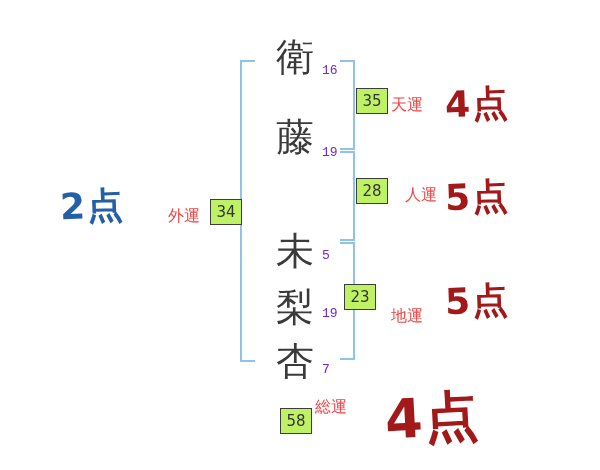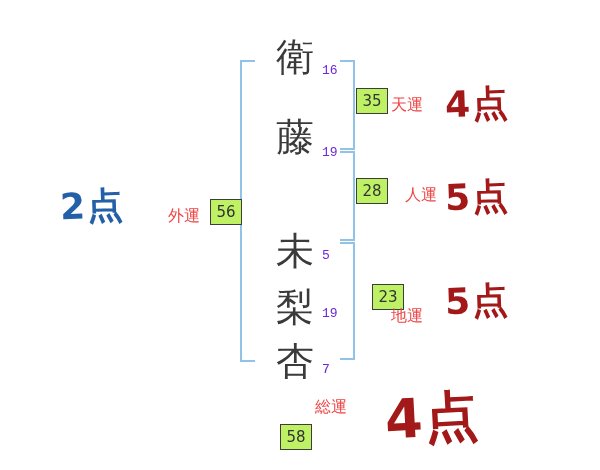--- a/index.html
+++ b/index.html
@@ -78,27 +78,27 @@
   <div class="bracket right" style="left:340px;top:60px;height:86px"></div>
   <div class="bracket right" style="left:340px;top:151px;height:86px"></div>
   <div class="bracket right" style="left:340px;top:242px;height:114px"></div>
 
   <div class="num-box" style="left:356px;top:88px">35</div>
   <div class="f-label" style="left:391px;top:95px">天運</div>
 
   <div class="num-box" style="left:356px;top:178px">28</div>
   <div class="f-label" style="left:405px;top:185px">人運</div>
 
-  <div class="num-box" style="left:372px;top:284px">23</div>
+  <div class="num-box" style="left:344px;top:284px">23</div>
   <div class="f-label" style="left:391px;top:306px">地運</div>
 
   <div class="f-label" style="left:168px;top:206px">外運</div>
-  <div class="num-box" style="left:210px;top:199px">56</div>
+  <div class="num-box" style="left:210px;top:199px">34</div>
 
-  <div class="num-box" style="left:280px;top:424px">58</div>
+  <div class="num-box" style="left:280px;top:408px">58</div>
   <div class="f-label" style="left:315px;top:397px">総運</div>
 
   <div class="score blue" style="left:60px;top:182px">2点</div>
   <div class="score red" style="left:445px;top:80px">4点</div>
   <div class="score red" style="left:445px;top:173px">5点</div>
   <div class="score red" style="left:445px;top:277px">5点</div>
   <div class="score red big" style="left:385px;top:382px">4点</div>
 
 </div>
 

